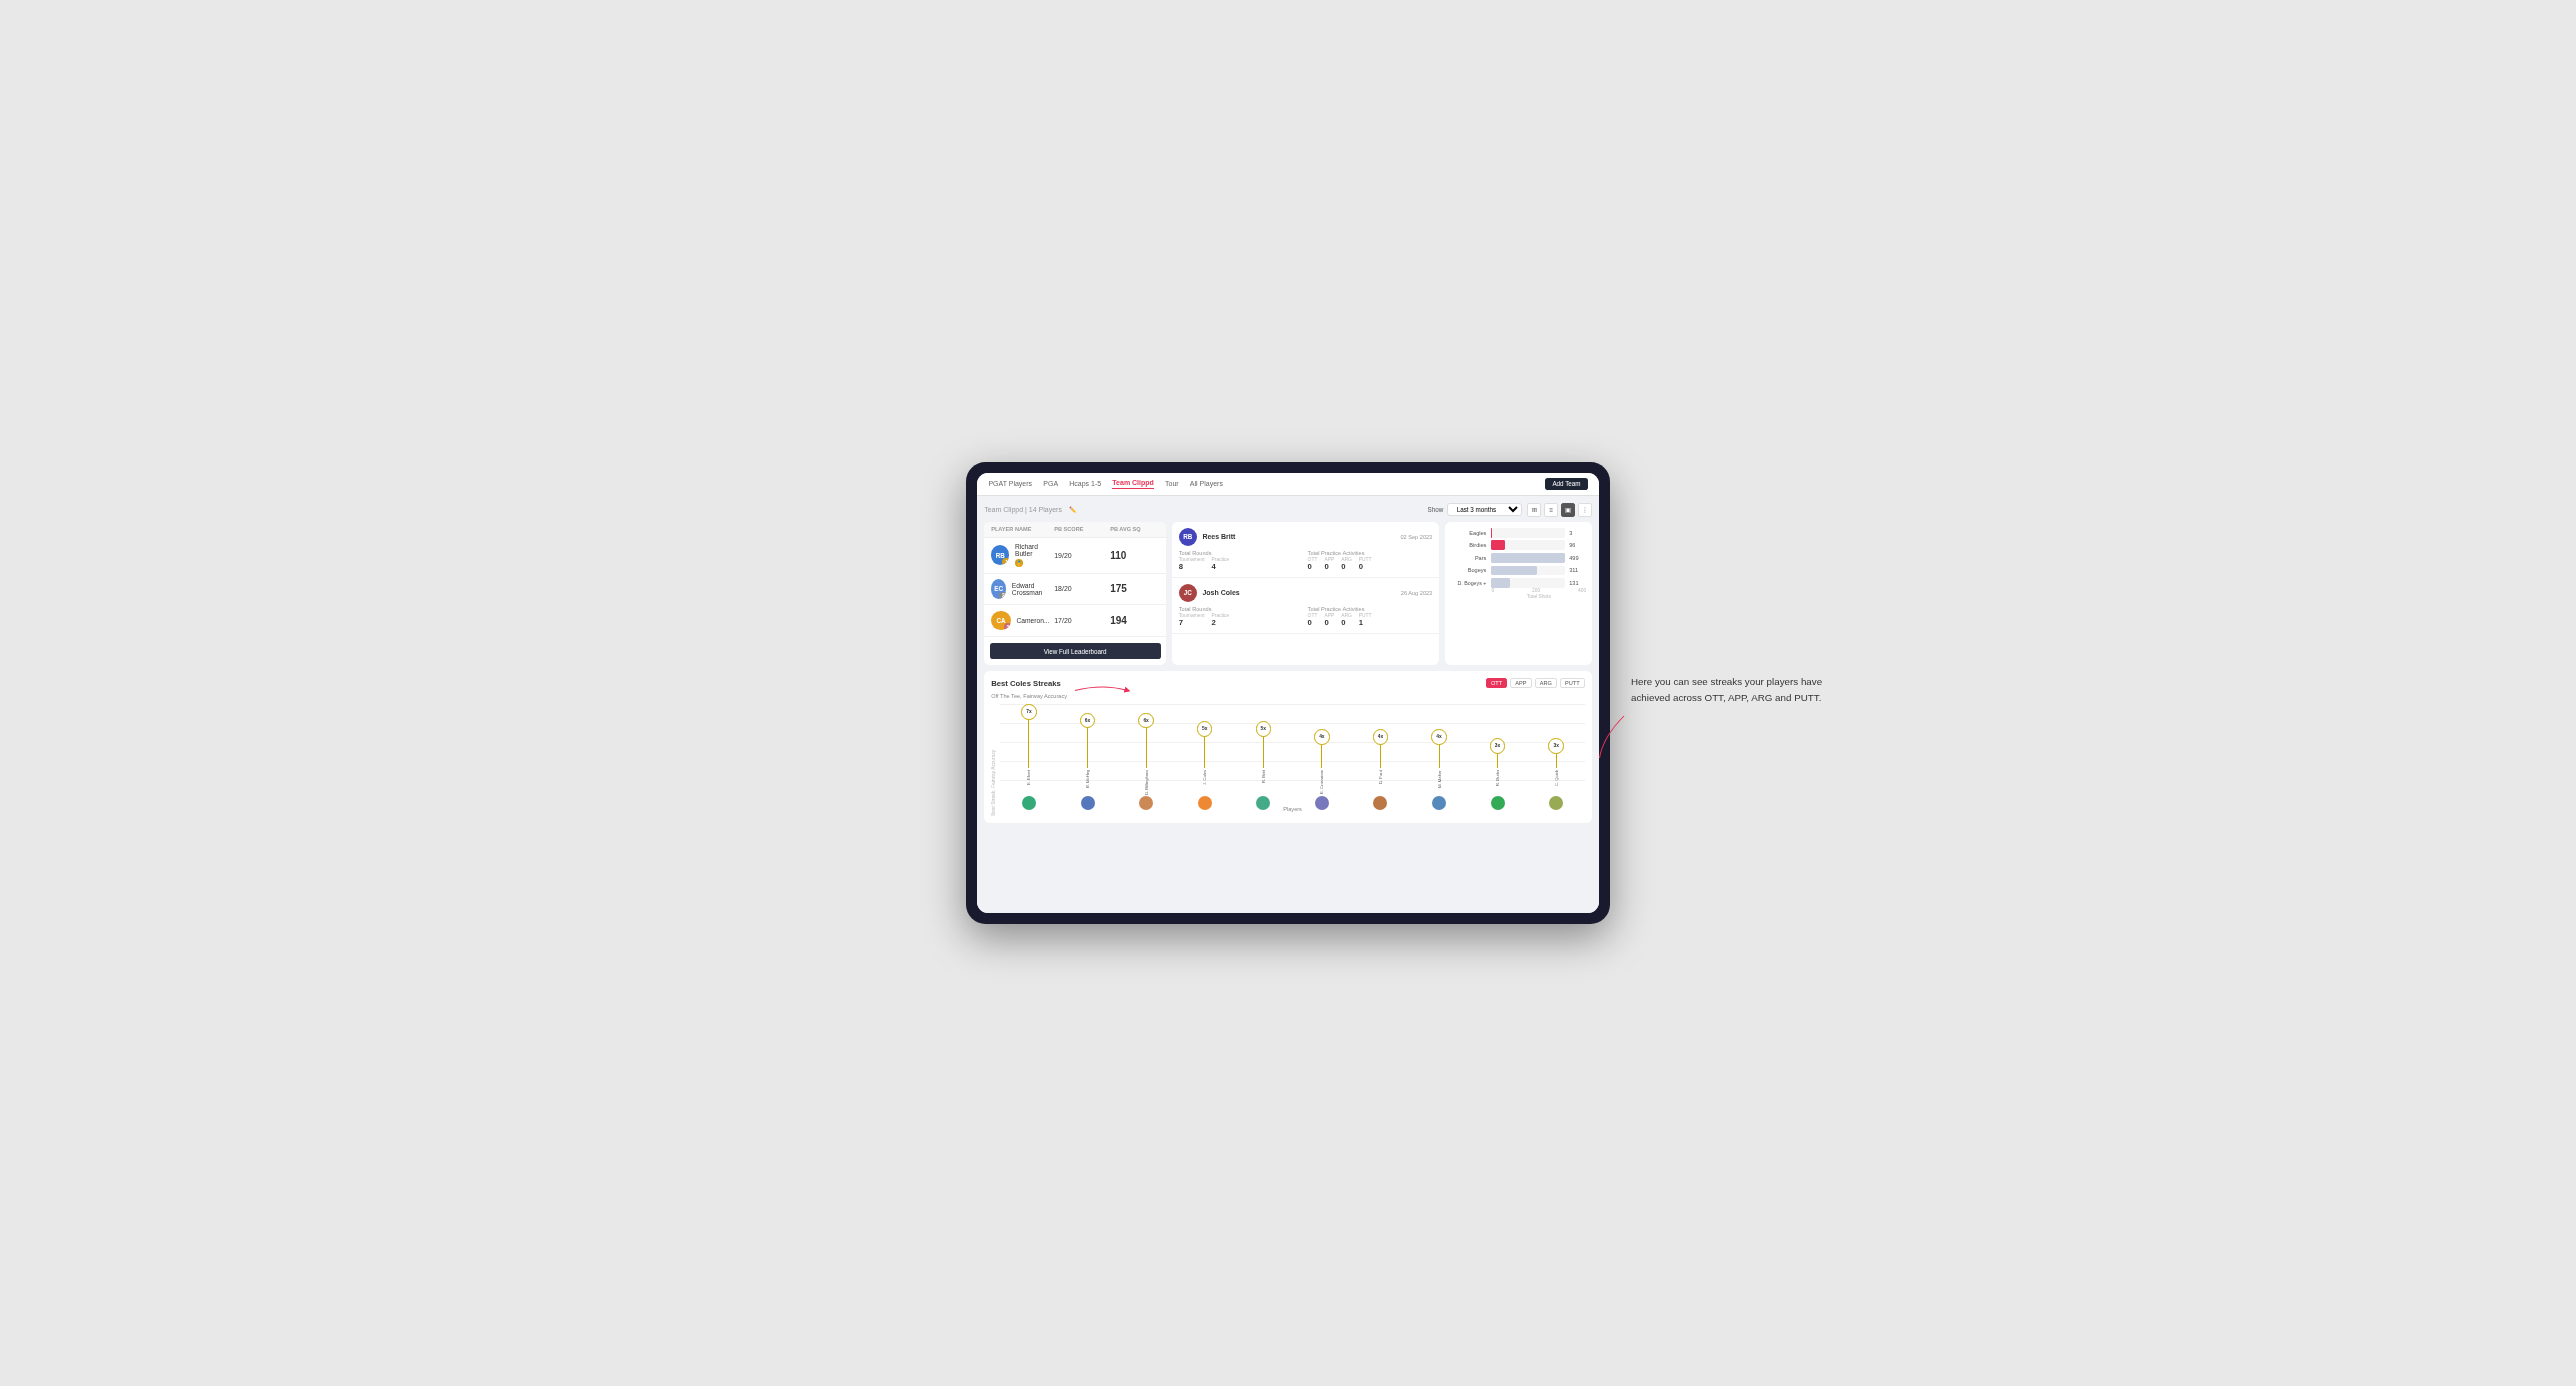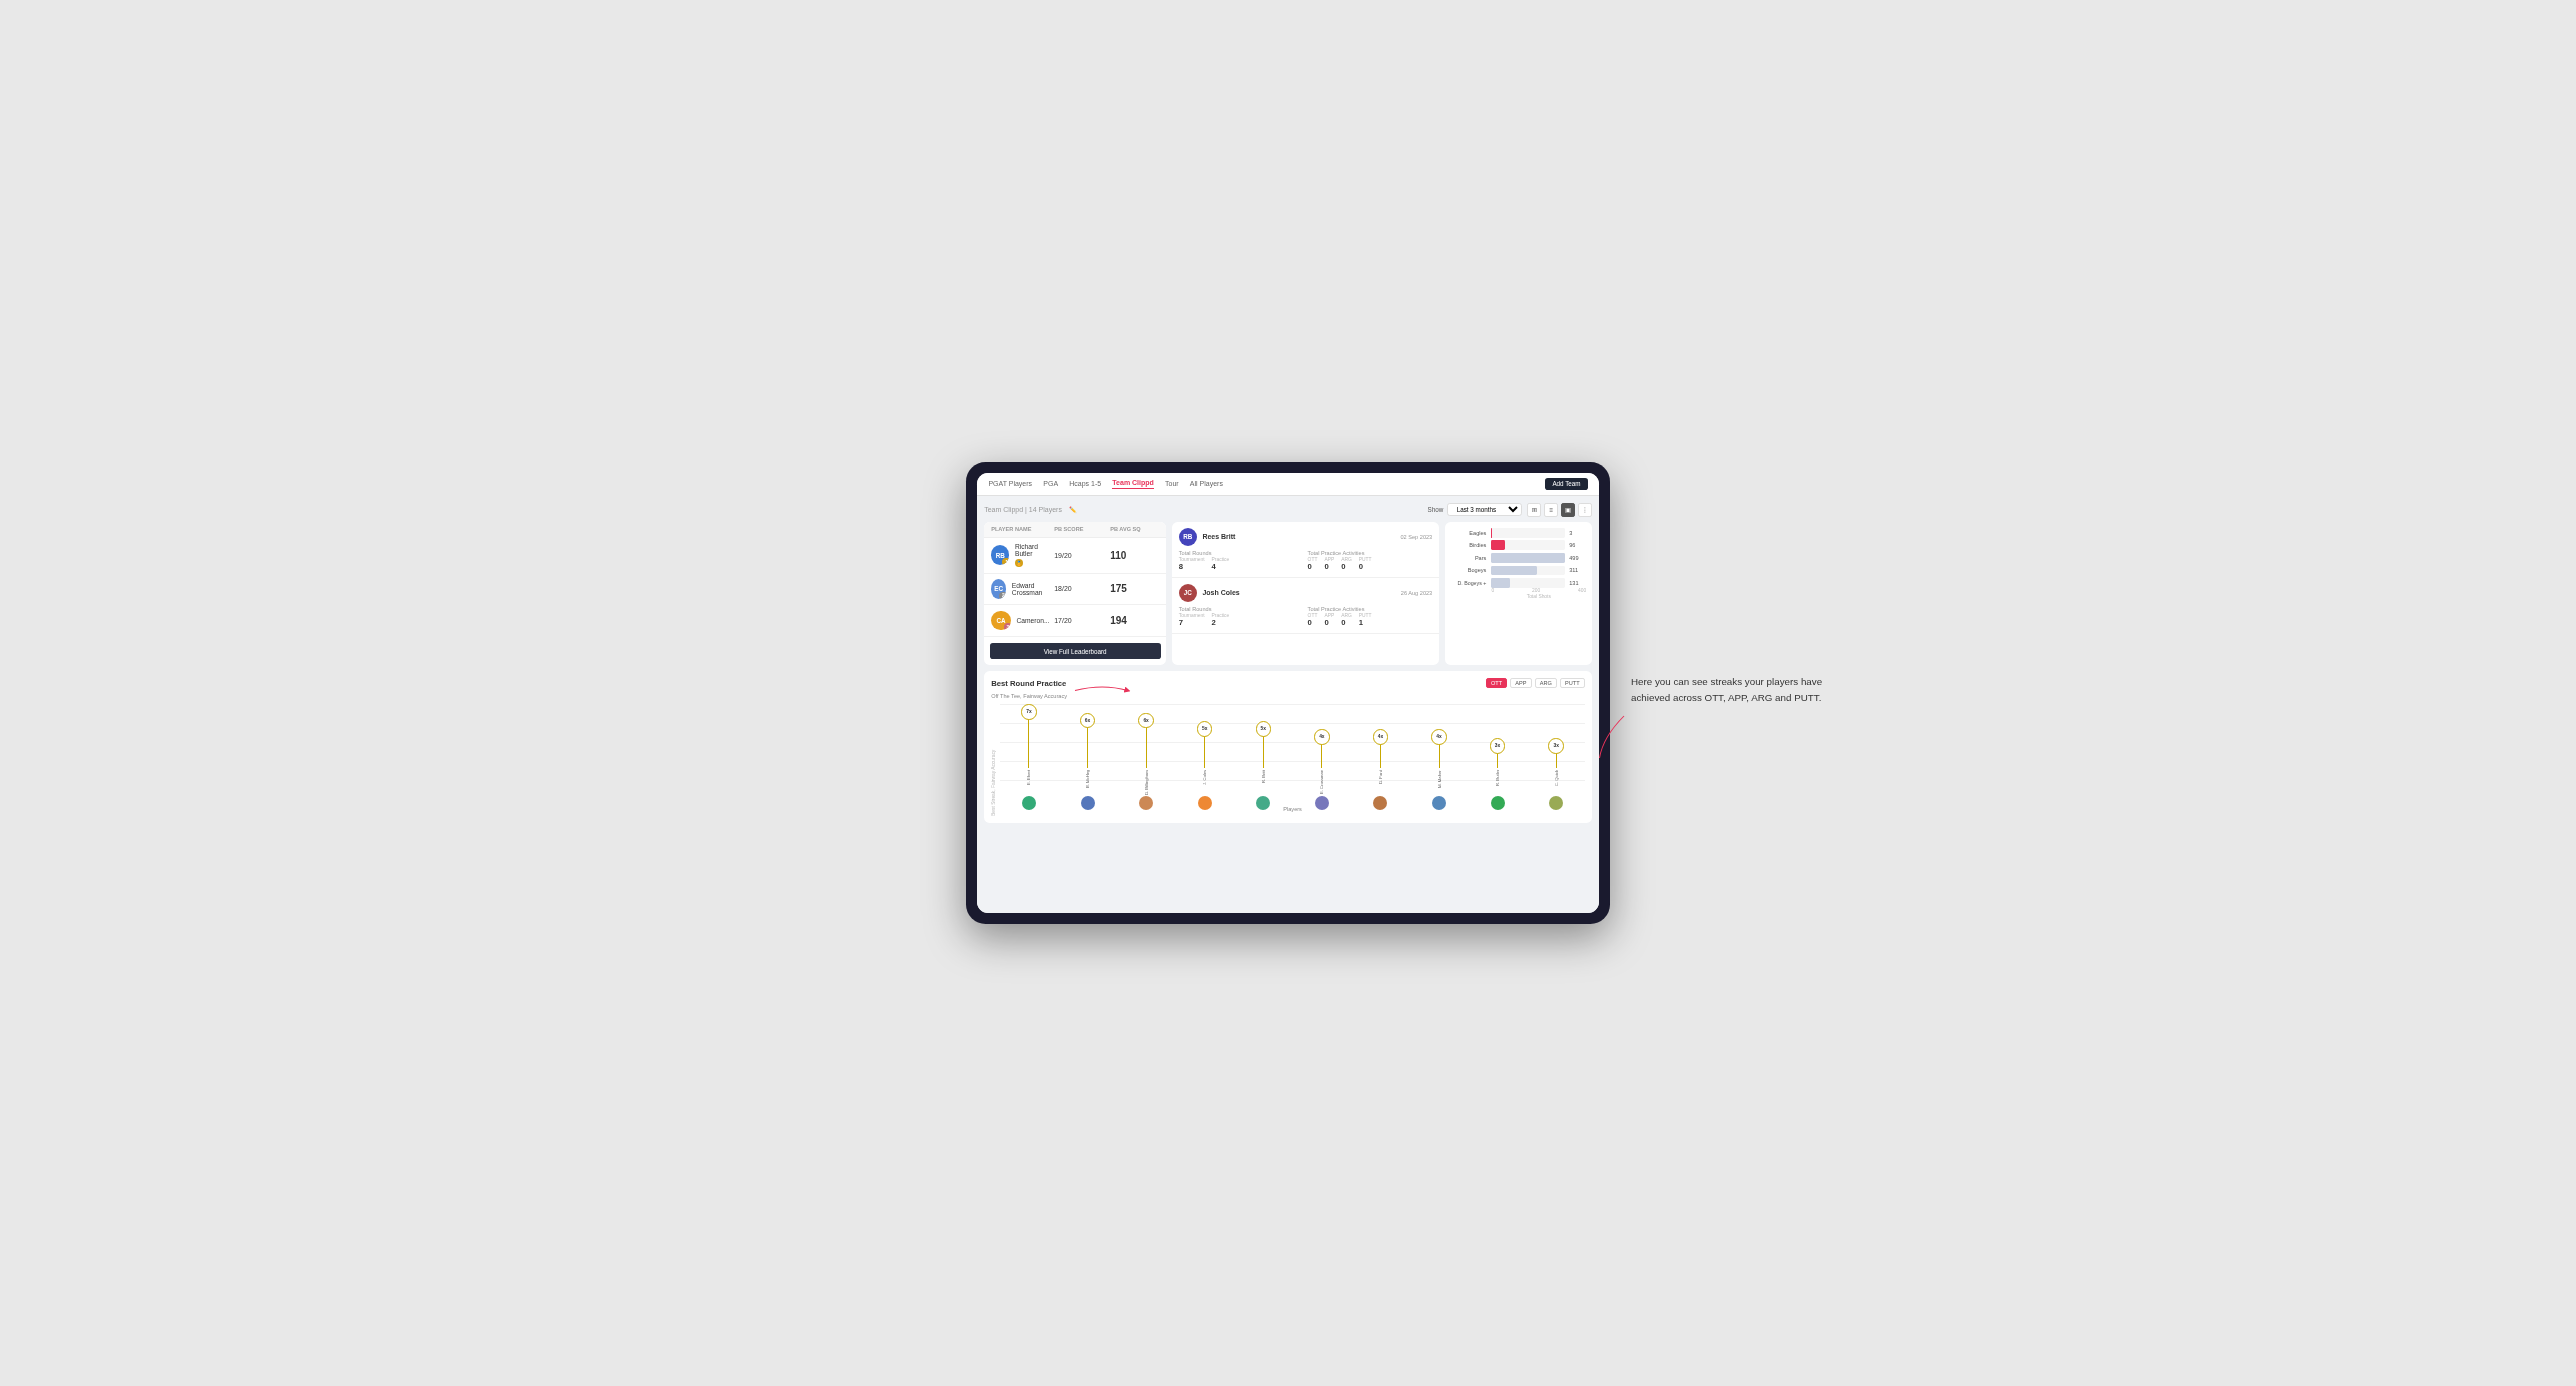--- a/index.html
+++ b/index.html
@@ -712,21 +712,21 @@
             <span>200</span>
             <span>400</span>
           </div>
           <div class="shots-total-label">Total Shots</div>
         </div>
 
       </div>
 
       <div class="streaks-panel" style="position:relative;">
         <div class="streaks-header">
-          <span class="streaks-title">Best Round Practice</span>
+          <span class="streaks-title">Best Coles Streaks</span>
           <div class="streaks-filters">
             <button class="streak-filter-btn active">OTT</button>
             <button class="streak-filter-btn">APP</button>
             <button class="streak-filter-btn">ARG</button>
             <button class="streak-filter-btn">PUTT</button>
           </div>
         </div>
         <div class="streaks-subtitle">Off The Tee, Fairway Accuracy</div>
 
         <div style="display:flex;align-items:stretch;height:112px;">

